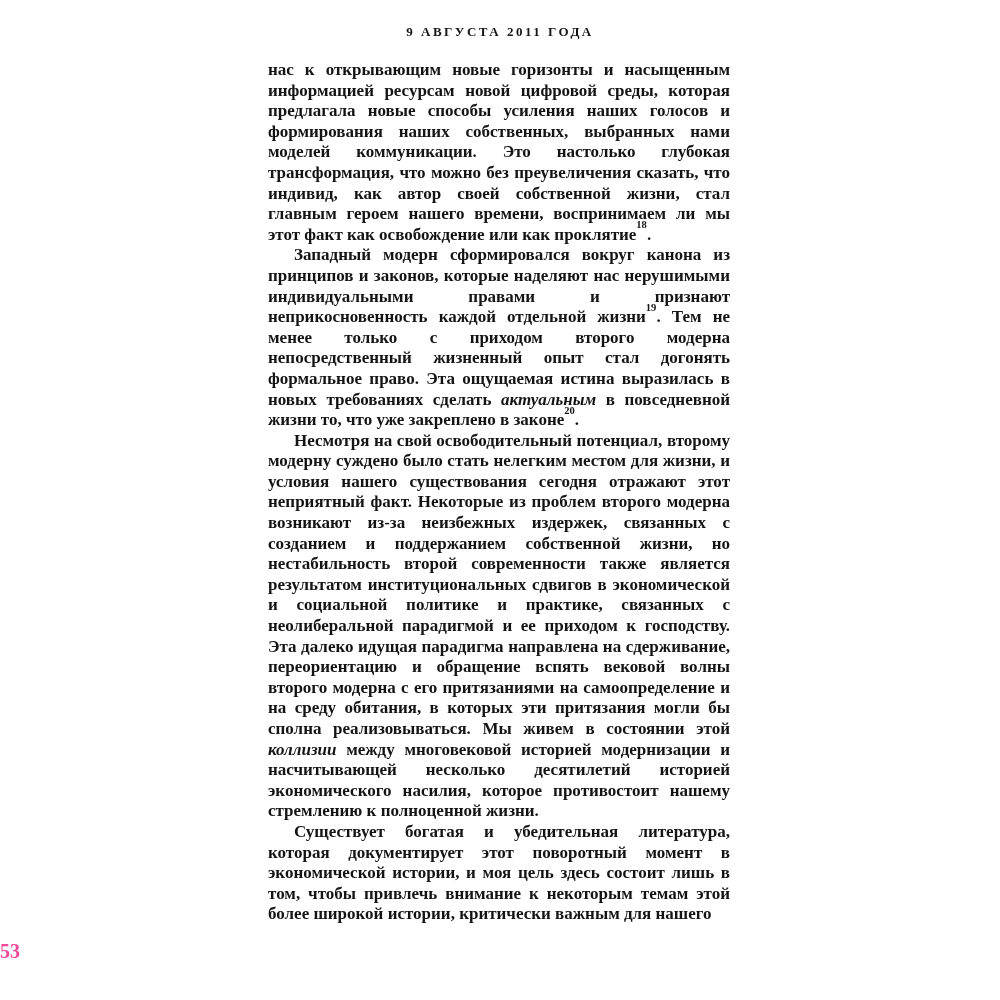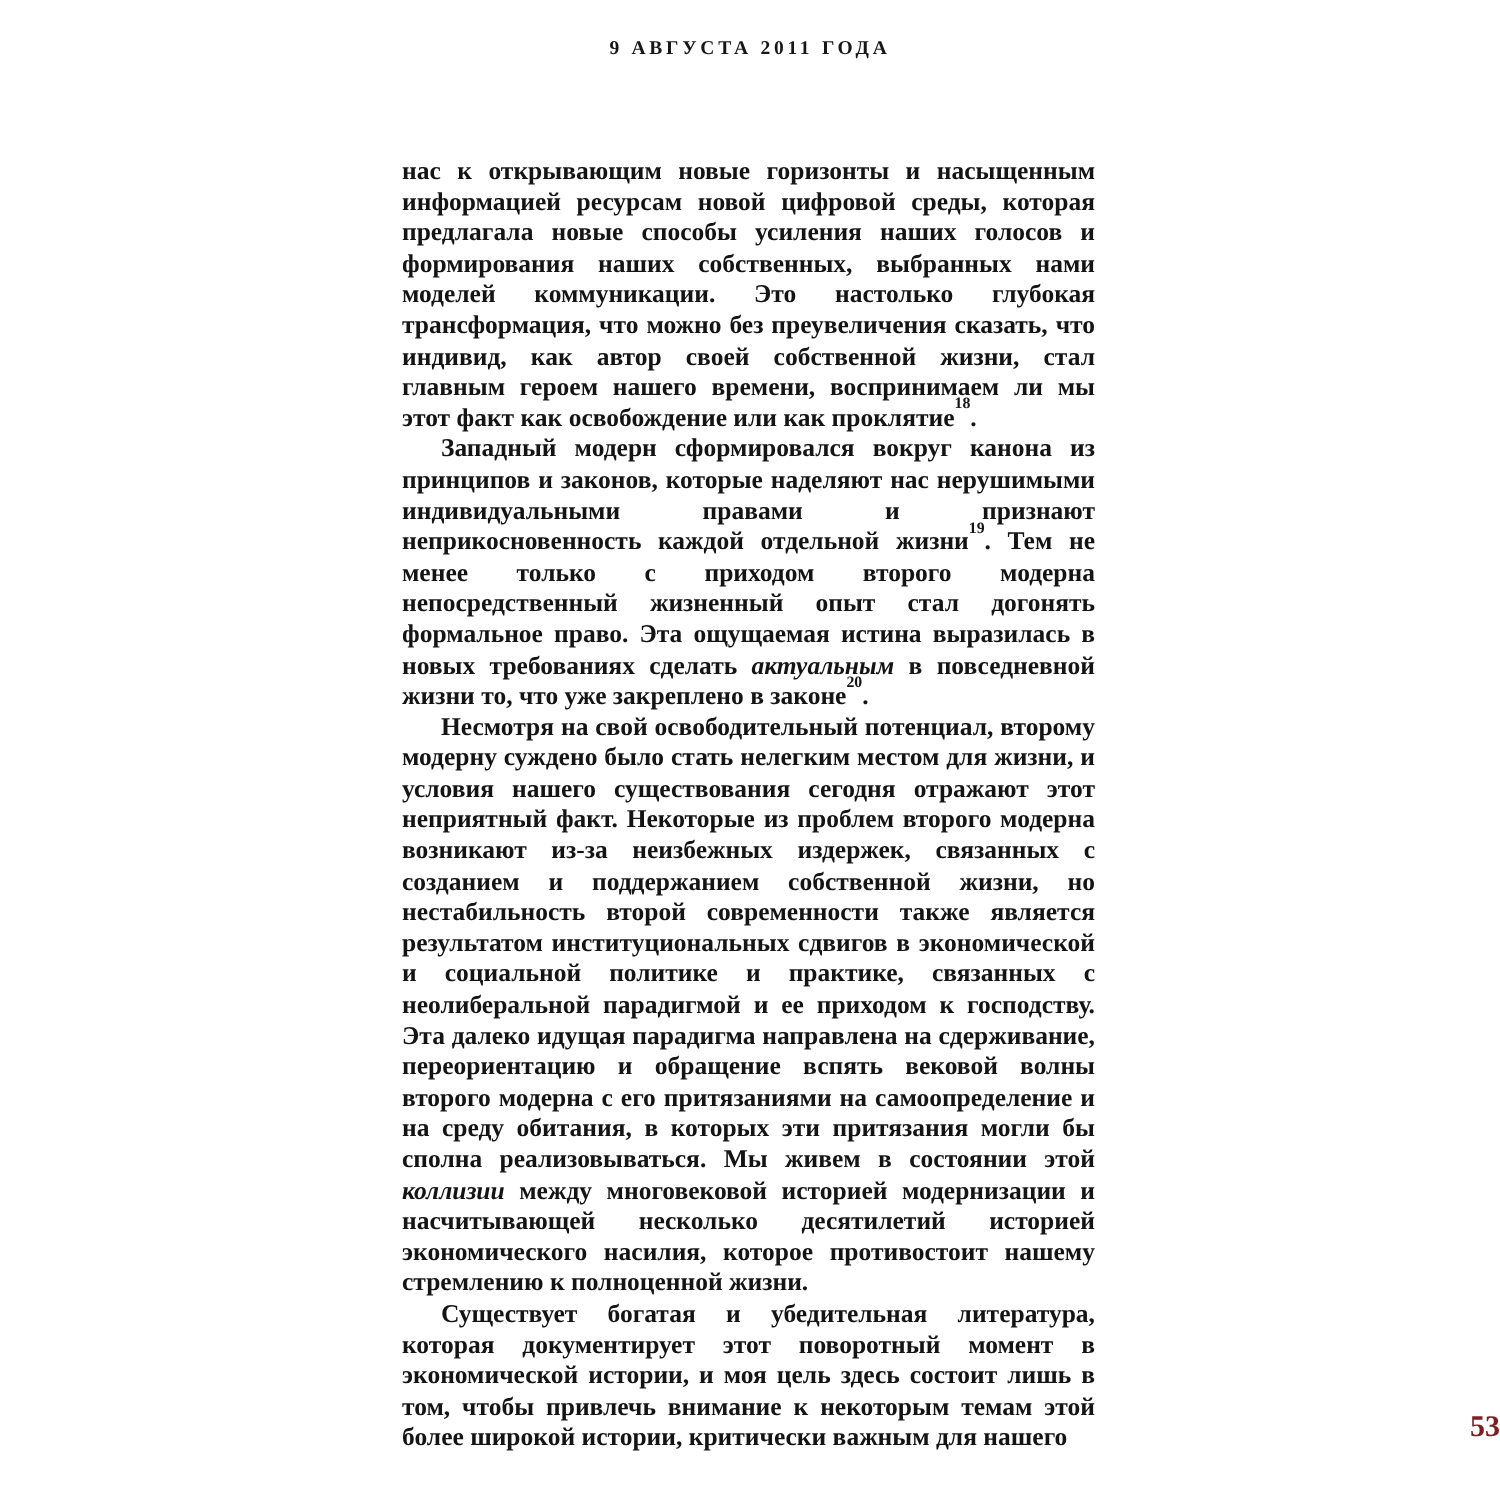--- a/index.html
+++ b/index.html
@@ -29,21 +29,20 @@
   .text-block {
     position: absolute;
     top: 60px;
     left: 268px;
     width: 462px;
     font-size: 17px;
     font-weight: bold;
     line-height: 20.6px;
     text-align: justify;
     text-justify: inter-word;
-    margin-top: 44px;
   }
   .para {
     margin: 0;
     padding: 0;
     text-indent: 26px;
   }
   .para.no-indent {
     text-indent: 0;
   }
   .para i {
@@ -53,24 +52,24 @@
     line-height: 0;
     position: relative;
     top: -0.45em;
     letter-spacing: 0;
   }
   .page-number {
     position: absolute;
     top: 940px;
     left: 0;
     width: 1000px;
-    text-align: right;
+    text-align: left;
     font-size: 20px;
     font-weight: bold;
-    color: #7f1d1d;
+    color: #ec4899;
   }
 </style>
 </head>
 <body>
 
 <div class="running-header">9 АВГУСТА 2011 ГОДА</div>
 
 <div class="text-block">
     <p class="para no-indent"><span>нас к открывающим новые горизонты и насыщенным информацией ресурсам новой цифровой среды, которая предлагала новые способы усиления наших голосов и формирования наших собственных, выбранных нами моделей коммуникации. Это настолько глубокая трансформация, что можно без преувеличения сказать, что индивид, как автор своей собственной жизни, стал главным героем нашего времени, воспринимаем ли мы этот факт как освобождение или как проклятие</span><sup>18</sup><span>.</span></p>
     <p class="para"><span>Западный модерн сформировался вокруг канона из принципов и законов, которые наделяют нас нерушимыми индивидуальными правами и признают неприкосновенность каждой отдельной жизни</span><sup>19</sup><span>. Тем не менее только с приходом второго модерна непосредственный жизненный опыт стал догонять формальное право. Эта ощущаемая истина выразилась в новых требованиях сделать </span><i>актуальным</i><span> в повседневной жизни то, что уже закреплено в законе</span><sup>20</sup><span>.</span></p>

